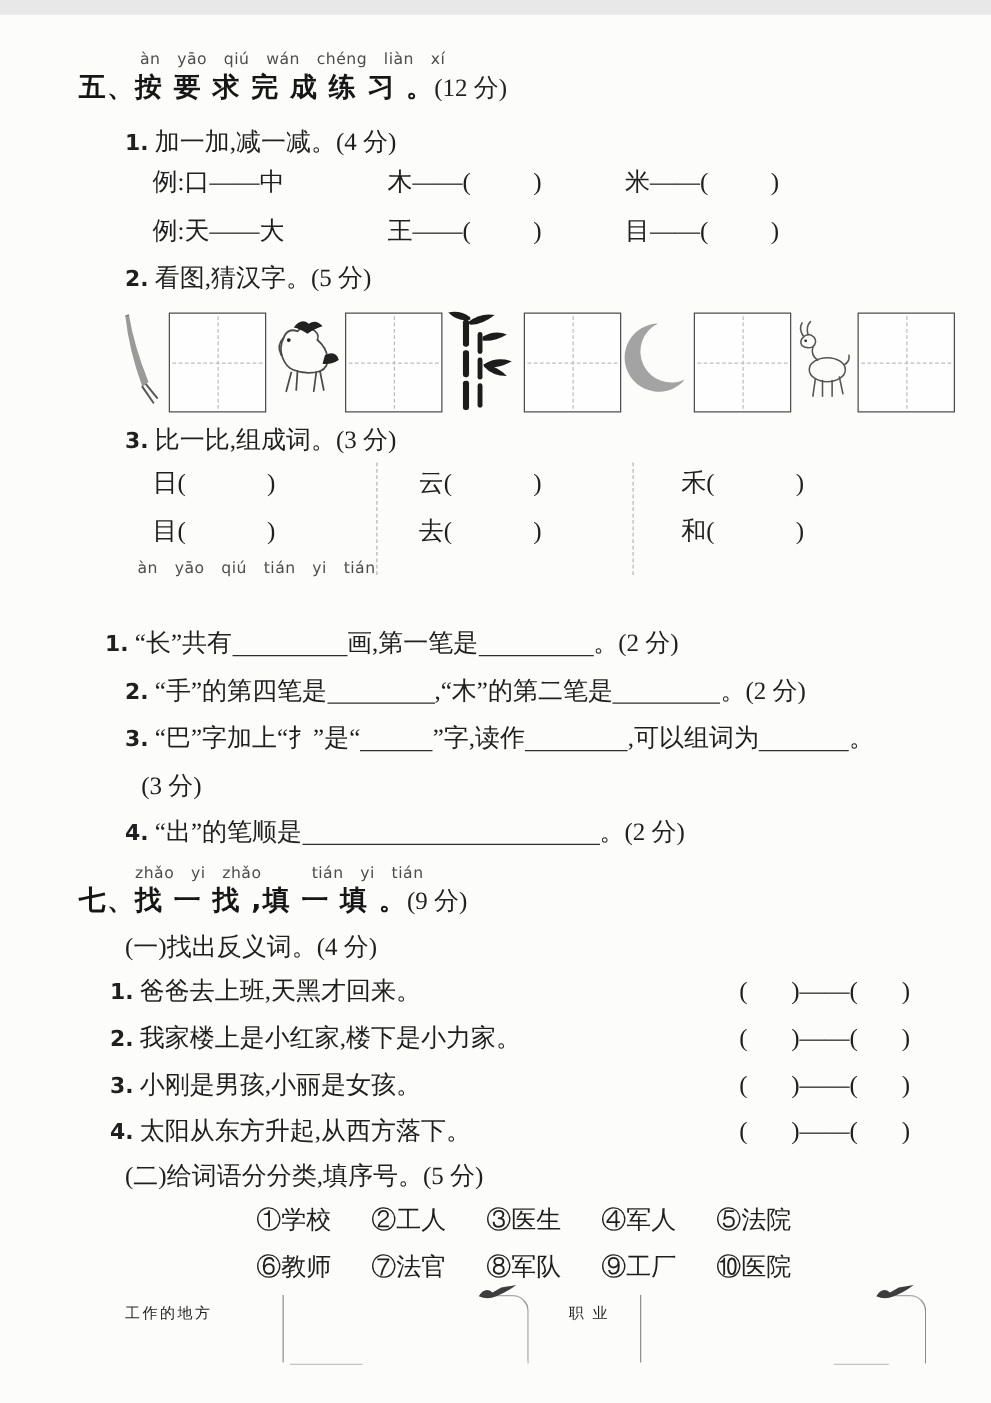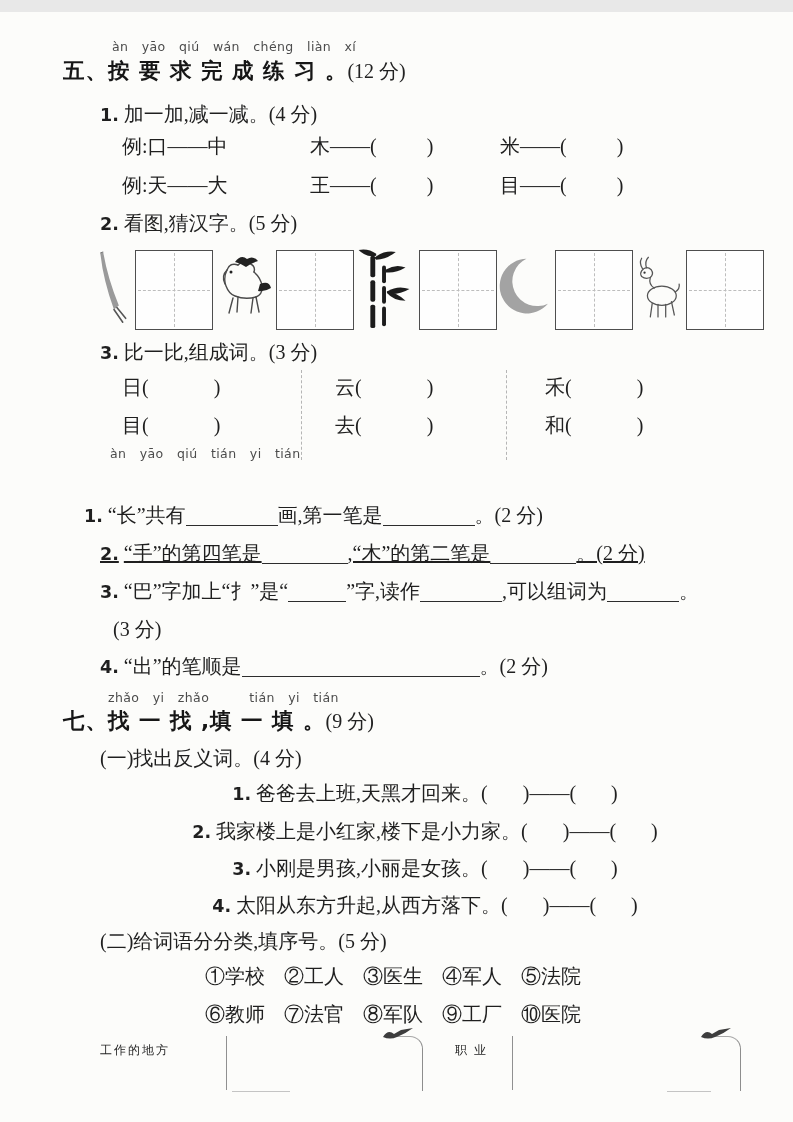--- a/index.html
+++ b/index.html
@@ -25,22 +25,22 @@
   .w-row{grid-template-columns:213px 210px auto;left:122px;width:620px;}
   .v-divider{position:absolute;width:0;border-left:1.3px dashed #b5b5b5;}
   .pics-row{position:absolute;left:92px;top:236px;width:658px;display:flex;align-items:center;justify-content:space-between;}
   .pic-group{display:flex;align-items:center;}
   .tzg{
     width:78px;height:80px;border:1.7px solid #4e4e4e;background:#fefefe;
     position:relative;box-sizing:border-box;margin-left:3px;
   }
   .tzg::before{content:"";position:absolute;left:50%;top:2px;bottom:2px;border-left:1.2px dashed #bdbdbd;}
   .tzg::after{content:"";position:absolute;top:50%;left:2px;right:2px;border-top:1.2px dashed #bdbdbd;}
-  .ant-row{display:flex;justify-content:center;left:105px;width:640px;}
-  .words-row{display:flex;gap:19px;left:205px;}
+  .ant-row{display:flex;justify-content:space-between;left:88px;width:640px;}
+  .words-row{display:flex;gap:32px;left:205px;}
   .cat-label{position:absolute;font-size:12px;letter-spacing:2px;}
   .cat-box{position:absolute;border-left:1.5px solid #909090;height:54px;}
   .cat-box .corner{
     position:absolute;right:0;top:0;width:36px;height:100%;
     border-right:1.5px solid #8d8d8d;border-top:1.5px solid #a8a8a8;
     border-top-right-radius:13px;
   }
   .cat-box .tick{position:absolute;bottom:-2px;left:5px;width:58px;border-top:1.2px solid #c4c4c4;}
   .cat-box .bird{position:absolute;top:-11px;right:8px;}
   svg.pic{display:block;}
@@ -153,21 +153,21 @@
     <span>和(&nbsp;&nbsp;&nbsp;&nbsp;&nbsp;&nbsp;&nbsp;&nbsp;&nbsp;&nbsp;&nbsp;&nbsp;&nbsp;)</span>
   </div>
   <div class="v-divider" style="left:301px;top:358px;height:90px;"></div>
   <div class="v-divider" style="left:506px;top:358px;height:90px;"></div>
 
   <div class="line pinyin" style="left:110px;top:434px;">àn yāo qiú tián yi tián</div>
 
   <div class="line" style="left:84px;top:491px;">
     <span class="num">1.</span><span><span>“长”共有</span><span class="blank" style="width: 92px;"></span><span>画,第一笔是</span><span class="blank" style="width: 92px;"></span><span>。(2 分)</span></span>
   </div>
-  <div class="line" style="left:100px;top:529px;text-decoration:underline;">
+  <div class="line" style="left:100px;top:529px;">
     <span class="num">2.</span><span><span>“手”的第四笔是</span><span class="blank" style="width: 86px;"></span><span>,“木”的第二笔是</span><span class="blank" style="width: 86px;"></span><span>。(2 分)</span></span>
   </div>
   <div class="line" style="left:100px;top:567px;">
     <span class="num">3.</span><span><span>“巴”字加上“扌”是“</span><span class="blank" style="width: 58px;"></span><span>”字,读作</span><span class="blank" style="width: 82px;"></span><span>,可以组词为</span><span class="blank" style="width: 72px;"></span><span>。</span></span>
   </div>
   <div class="line" style="left:113px;top:605px;">
     <span><span>(3 分)</span></span>
   </div>
   <div class="line" style="left:100px;top:642px;text-align:right;">
     <span class="num">4.</span><span><span>“出”的笔顺是</span><span class="blank" style="width: 238px;"></span><span>。(2 分)</span></span>

